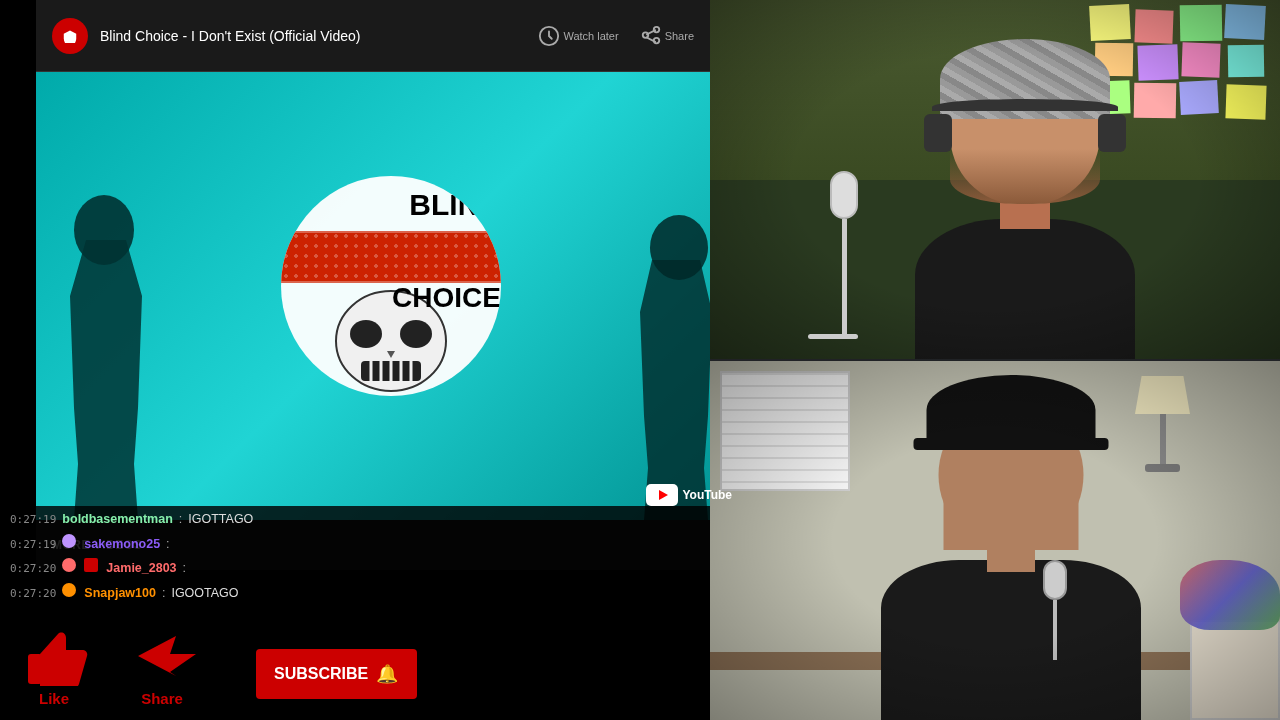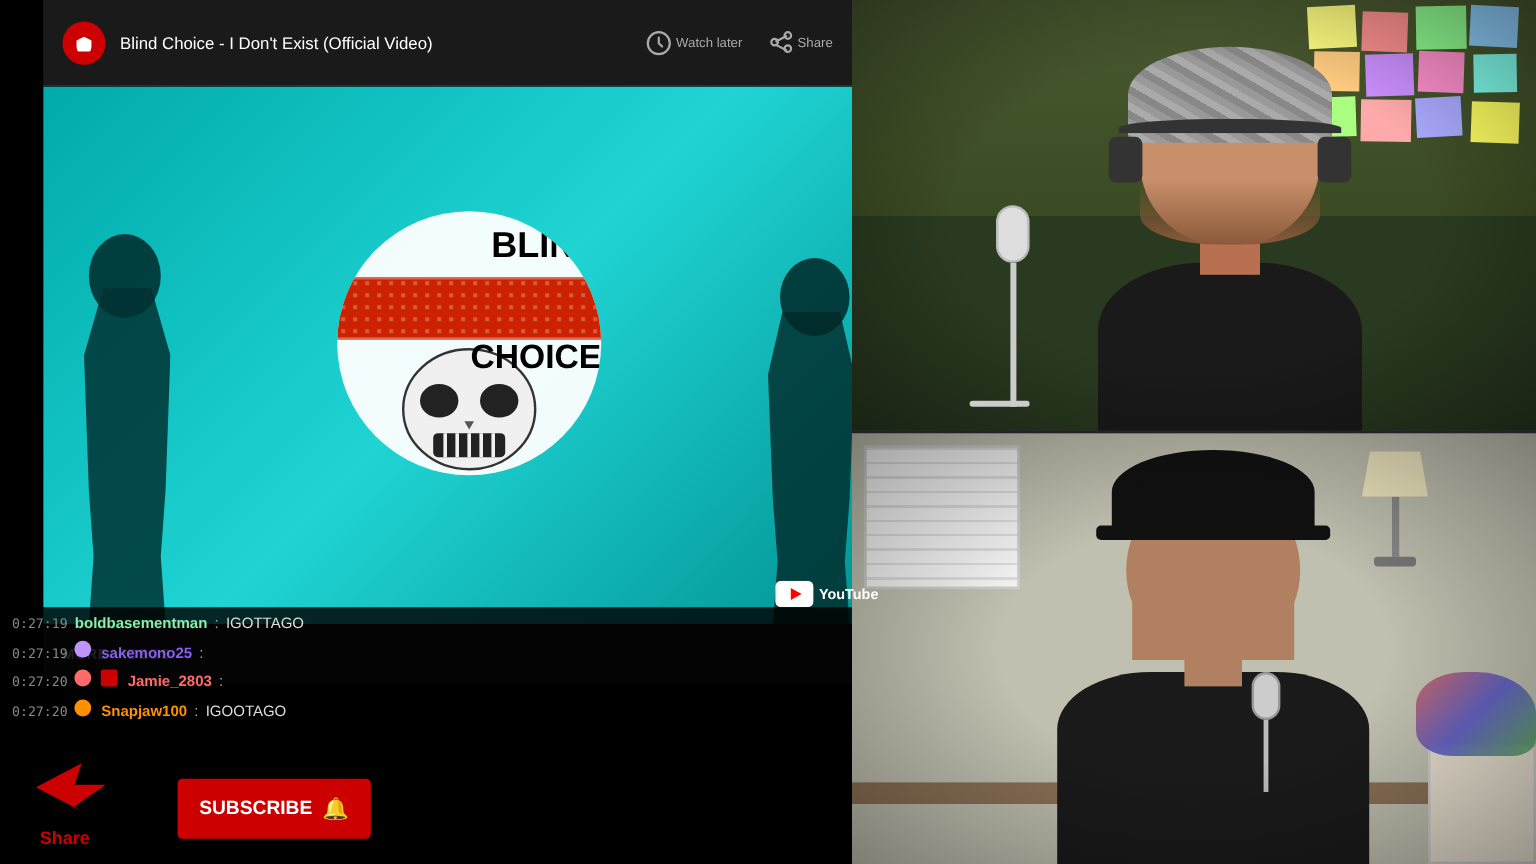--- a/index.html
+++ b/index.html
@@ -340,20 +340,29 @@
         <span class="chat-time">0:27:20</span>
         <span style="display:inline-block;width:14px;height:14px;border-radius:50%;background:#ff9000;margin-right:2px;"></span>
         <span class="chat-username" style="color:#ff9000;">Snapjaw100</span>
           <span style="color:#aaa">:</span>
         <span class="chat-text">IGOOTAGO</span>
       </div>
     </div>
 
     <div class="interaction-bar">
 
+      <div class="int-btn">
+        <div class="int-btn-icon">
+          <svg width="68" height="60" viewBox="0 0 68 60">
+            <path d="M20 58V28L38 8c3-3 8-1 8 4v12h16c4 0 6 3 5 6l-8 28c-1 3-4 5-7 5H20z" fill="#cc0000"></path>
+            <rect x="8" y="28" width="14" height="30" rx="3" fill="#cc0000"></rect>
+          </svg>
+        </div>
+        <span class="int-btn-label">Like</span>
+      </div>
 
 
       <div class="int-btn">
         <div class="int-btn-icon">
           <svg width="68" height="60" viewBox="0 0 68 60">
             <path d="M10 30 L48 10 L42 28 L68 28 L42 46 L48 50 L10 30z" fill="#cc0000"></path>
           </svg>
         </div>
         <span class="int-btn-label">Share</span>
       </div>

